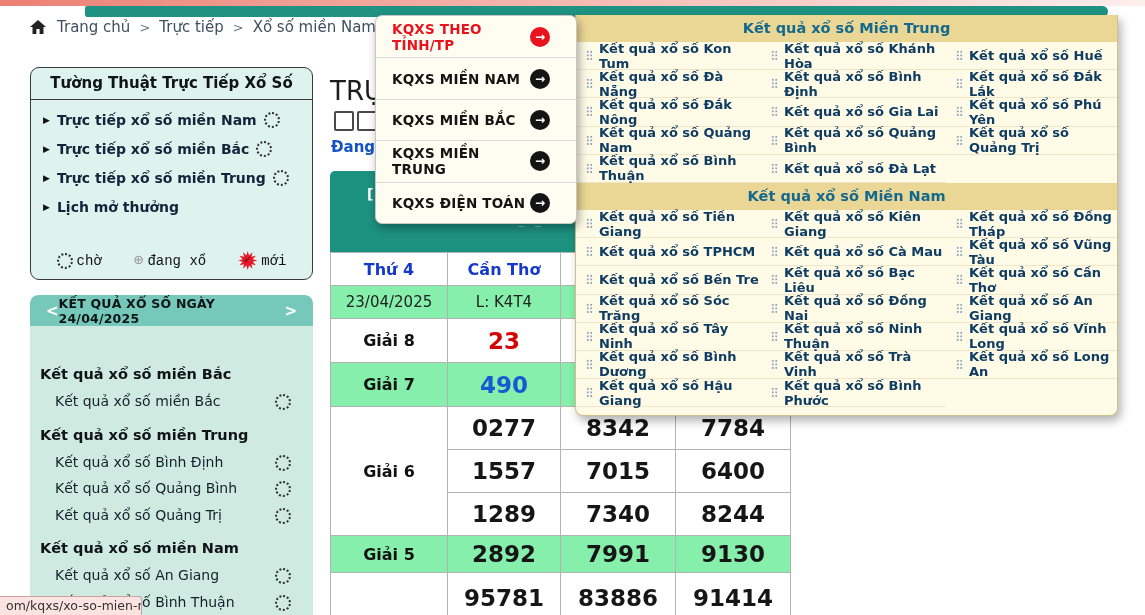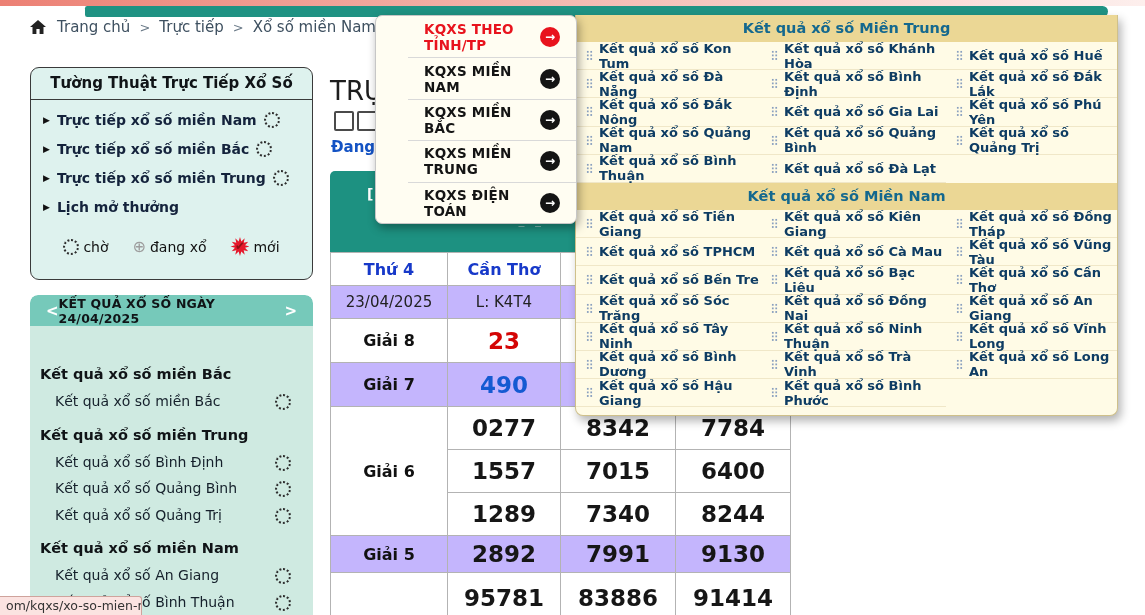--- a/index.html
+++ b/index.html
@@ -22,22 +22,22 @@
   
   .livebox{left:30px;top:67px;width:283px;height:213px;background:#def2ee;
     border:1.5px solid #3a3a3a;border-radius:9px;box-sizing:border-box;}
   .livebox-title{height:31px;line-height:31px;text-align:center;font-weight:bold;font-size:15px;
     color:#101417;border-bottom:1px solid #3a3a3a;}
   .livebox-items{padding:12px 14px 0 12px;}
   .live-item{display:flex;align-items:center;gap:7px;margin-bottom:13px;
     font-size:14px;font-weight:bold;color:#14233c;}
   .tri{font-size:9px;color:#111;}
   .spin{width:12px;height:12px;border:2px dotted #2d2d2d;border-radius:50%;display:inline-block;flex:0 0 auto;}
-  .livebox-legend{left:0;bottom:23px;width:100%;display:flex;justify-content:center;align-items:center;
-    gap:14px;font-size:14px;color:#111;position:absolute;}
+  .livebox-legend{left:0;bottom:9px;width:100%;display:flex;justify-content:center;align-items:center;
+    gap:22px;font-size:14px;color:#111;position:absolute;font-family:Liberation Mono, monospace;}
   .legend-item{display:flex;align-items:center;gap:4px;margin:0 5px;}
   .globe{font-size:16px;color:#9d9d9d;line-height:1;}
   .newstar{width:19px;height:19px;background:#e5182b;display:inline-block;position:relative;
     clip-path:polygon(100% 50%,76.6% 57.1%,93.3% 75%,69.4% 69.4%,75% 93.3%,57.1% 76.6%,50% 100%,42.9% 76.6%,25% 93.3%,30.6% 69.4%,6.7% 75%,23.4% 57.1%,0% 50%,23.4% 42.9%,6.7% 25%,30.6% 30.6%,25% 6.7%,42.9% 23.4%,50% 0%,57.1% 23.4%,75% 6.7%,69.4% 30.6%,93.3% 25%,76.6% 42.9%);}
   .newstar i{position:absolute;inset:0;font-style:normal;color:#8f1016;font-size:12px;
     line-height:18px;text-align:center;font-weight:bold;}
 
   
   .resbox{left:30px;top:295px;width:283px;height:320px;border-radius:8px 8px 0 0;overflow:hidden;}
   .resbox-header{height:31px;background:#76c9ba;display:flex;align-items:center;
@@ -58,32 +58,32 @@
   
   .band{left:330px;top:171px;width:460px;height:81px;background:#1d9181;border-radius:5px 5px 0 0;}
   .band-frag{position:absolute;left:37px;top:15px;color:#fff;font-weight:bold;font-size:14px;}
   .band-frag2{position:absolute;left:188px;top:48px;color:rgba(255,255,255,.55);font-size:11px;letter-spacing:3px;}
 
   
   table.results{left:330px;top:252px;width:460px;border-collapse:collapse;table-layout:fixed;
     background:#fff;position:absolute;}
   table.results td,table.results th{border:1px solid #b3b3b3;text-align:center;vertical-align:middle;
     padding:0;overflow:hidden;}
-  tr.shade{background:#c4b5fd;}
+  tr.shade{background:#86efac;}
   th.hdr{color:#1739c9;font-size:16px;font-weight:bold;}
   td.lbl{font-weight:bold;font-size:16px;color:#111;}
   td.datecell{font-size:15px;color:#222;font-weight:normal;}
   td.num{font-size:23px;font-weight:bold;color:#161616;}
   td.num.red{color:#d40505;} td.num.blue{color:#155ad2;}
 
   
   .menu{left:375px;top:15px;width:200px;background:#fffdf2;border:1px solid #c6c6c6;
     border-radius:7px;box-shadow:2px 4px 10px rgba(0,0,0,.35);z-index:20;overflow:hidden;}
   .menu-item{height:41.4px;display:flex;align-items:center;justify-content:space-between;
-    padding:0 16px 0 16px;cursor:pointer;box-sizing:border-box;margin-left:32px;}
+    padding:0 26px 0 16px;cursor:pointer;box-sizing:border-box;}
   .menu-item + .menu-item{border-top:1px solid #d9d9d9;}
   .menu-label{font-weight:bold;font-size:13.5px;color:#141414;letter-spacing:.2px;}
   .menu-item.active .menu-label{color:#e8131d;}
   .menu-arrow{width:20px;height:20px;border-radius:50%;background:#141414;color:#fff;
     display:flex;align-items:center;justify-content:center;font-size:12px;font-weight:bold;flex:0 0 auto;}
   .menu-item.active .menu-arrow{background:#e8131d;}
 
   
   .flyout{left:575px;top:15px;width:543px;background:#fffbe6;border:1px solid #cfc08a;border-top:none;
     border-radius:0 0 8px 8px;box-shadow:3px 5px 10px rgba(0,0,0,.3);z-index:19;

